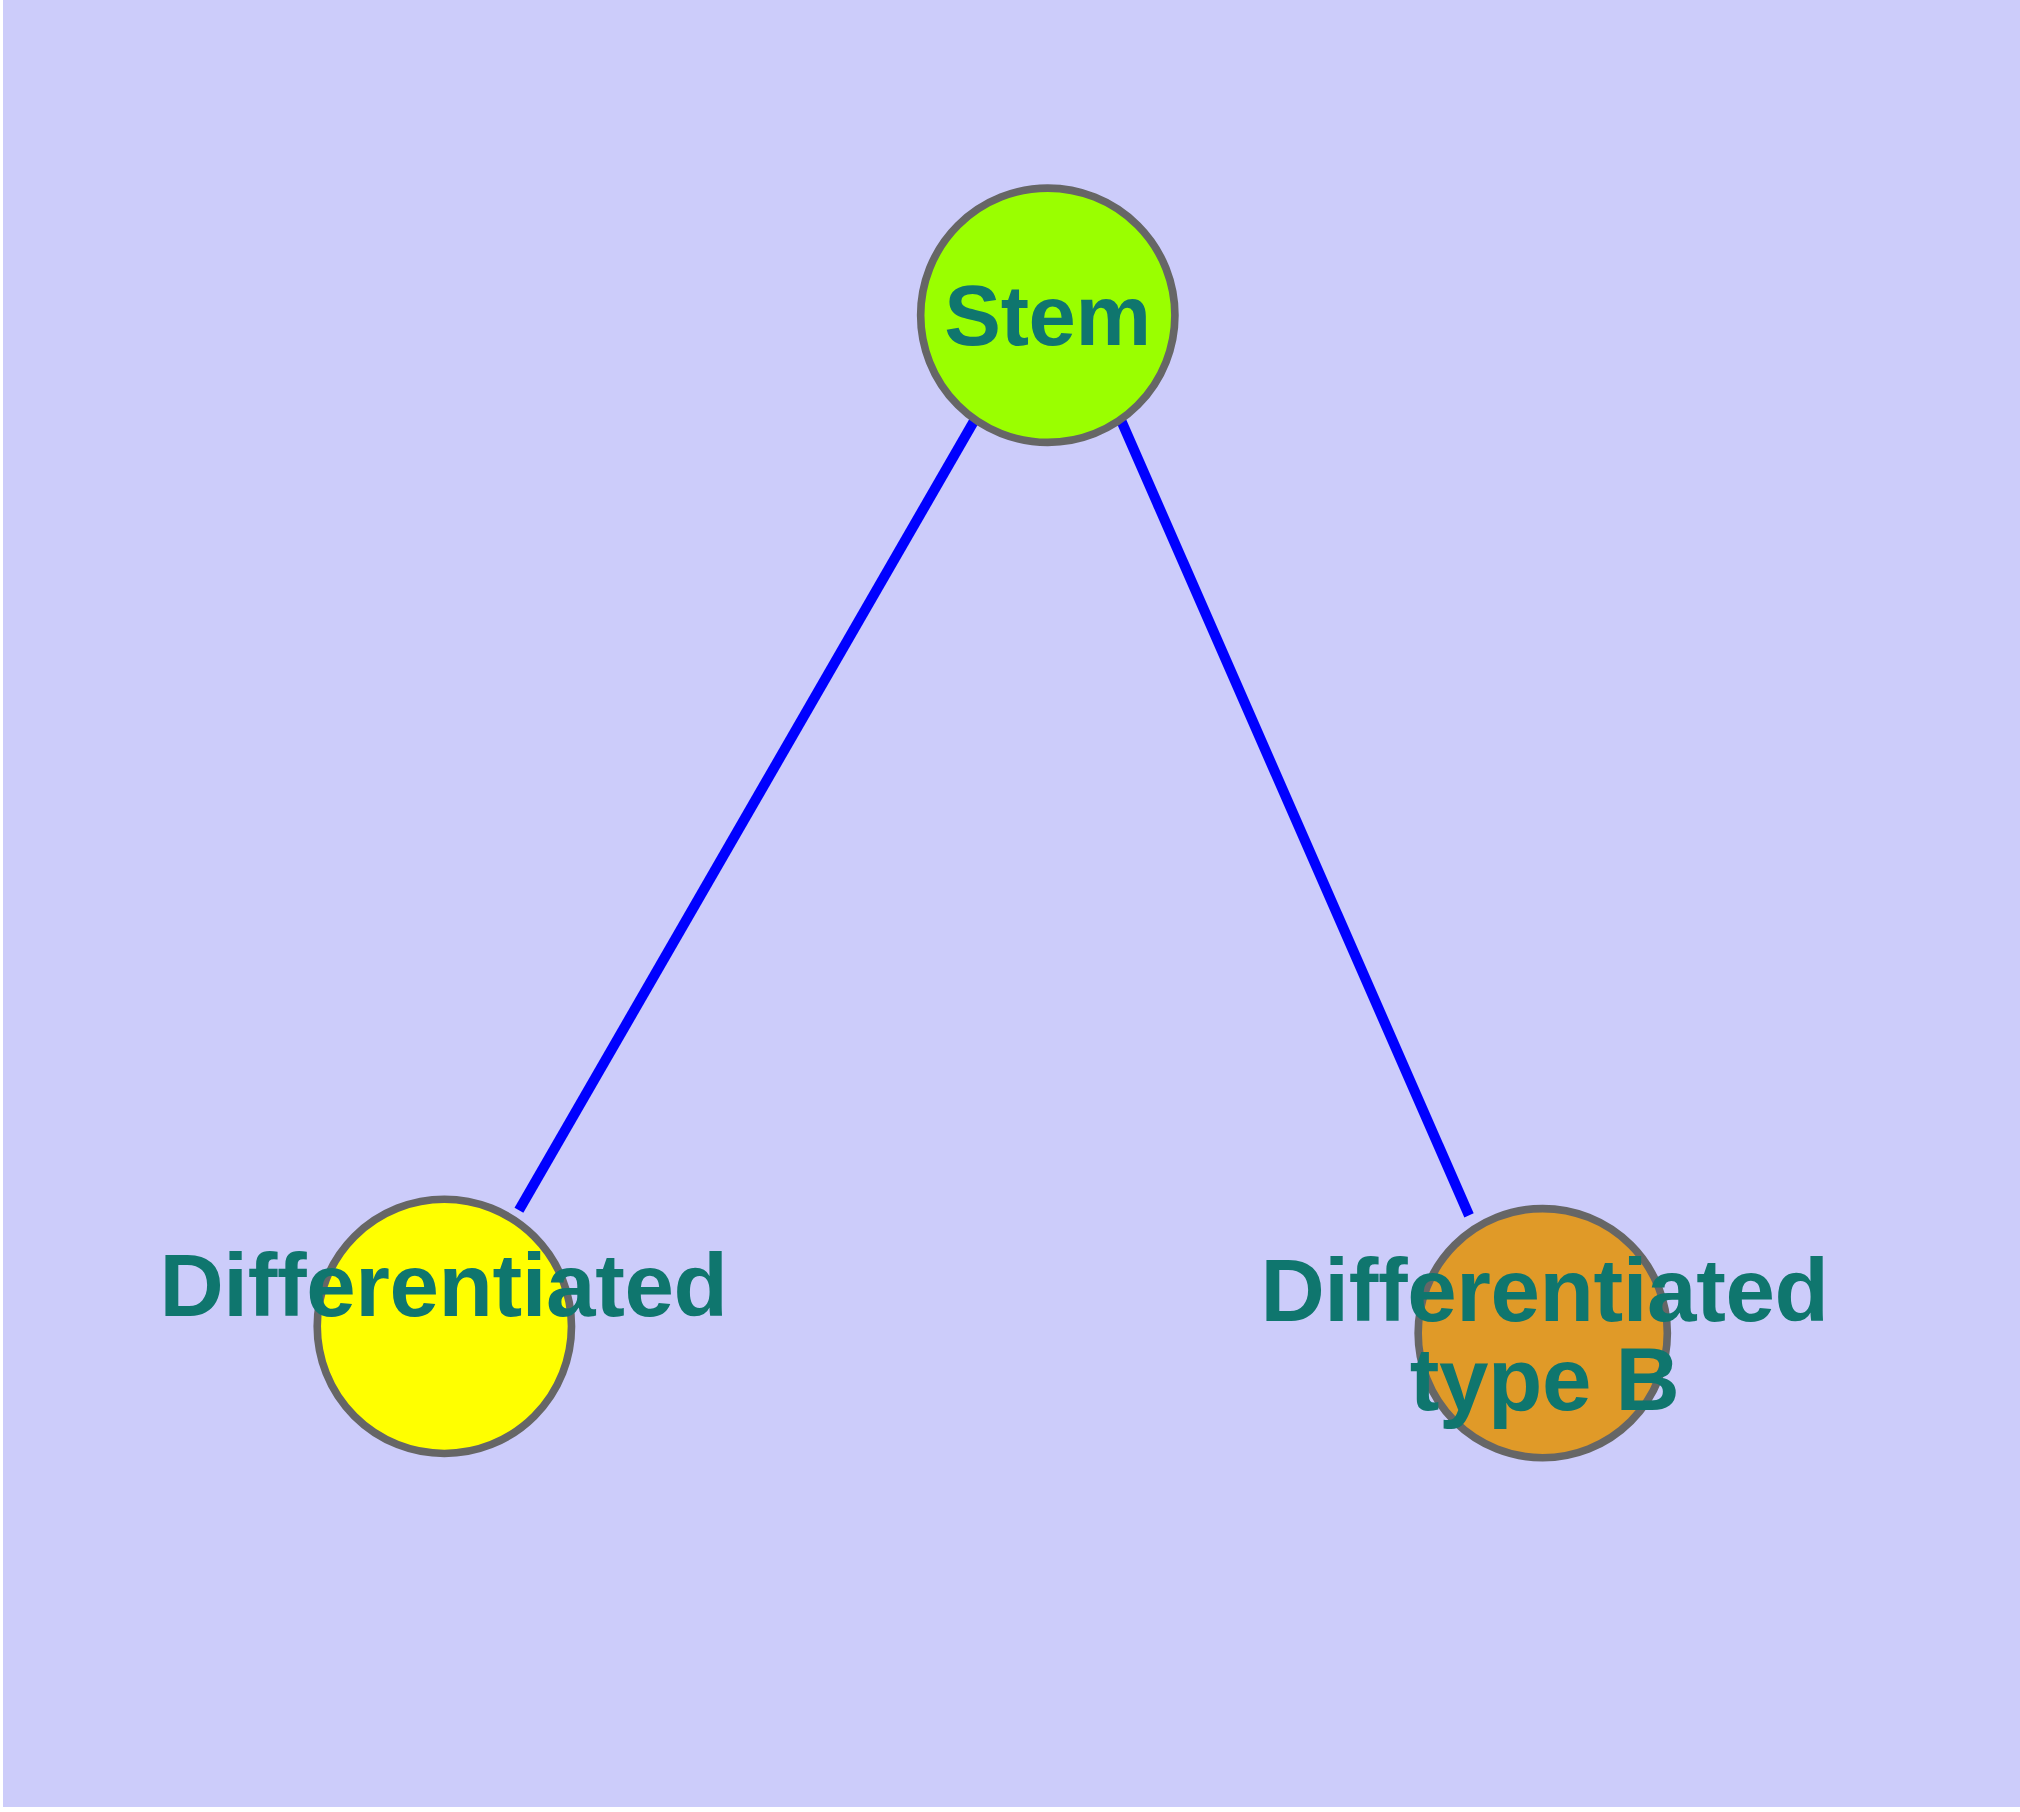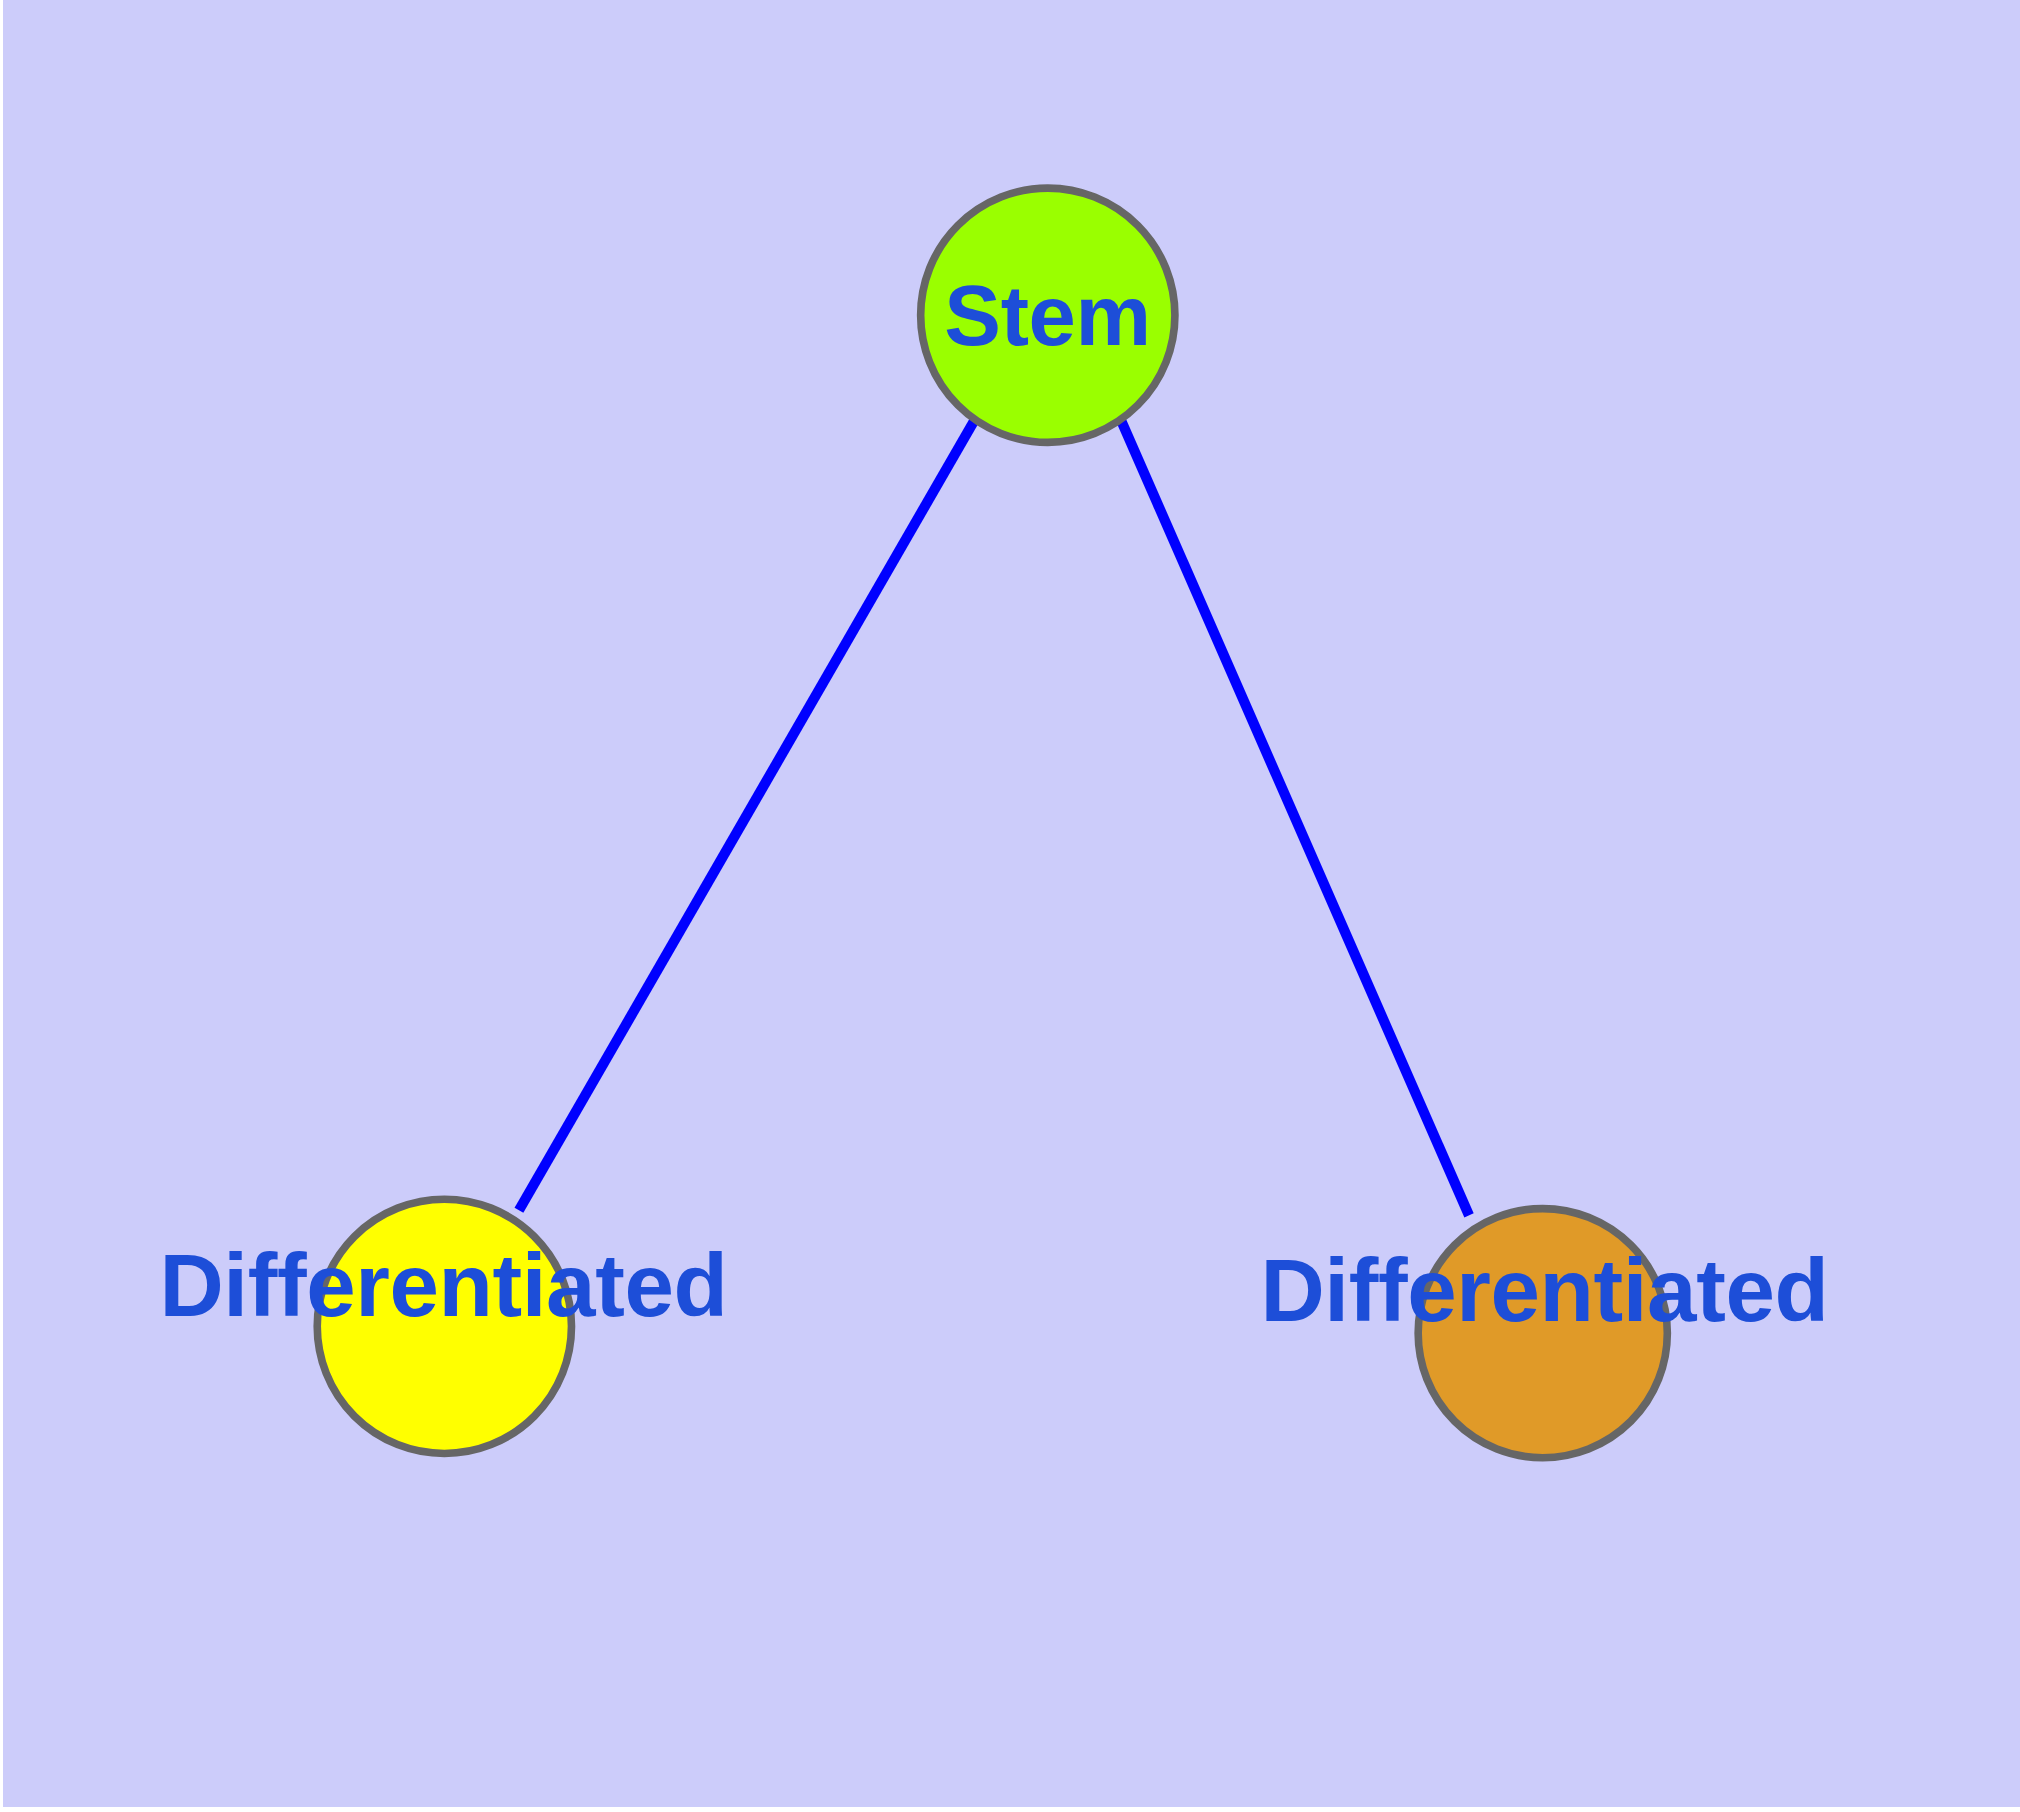--- a/index.html
+++ b/index.html
@@ -26,21 +26,21 @@
   #graph-svg {
     position: absolute;
     left: 0;
     top: 0;
     width: 2021px;
     height: 1812px;
   }
   .node-label {
     position: absolute;
     text-align: center;
-    color: #1d4ed8;
+    color: #0f766e;
     font-weight: bold;
     line-height: 1.0;
     white-space: pre;
     pointer-events: none;
     letter-spacing: -0.4px;
   }
   #label-stem {
     font-size: 85px;
     left: 793px;
     top: 273px;
@@ -75,16 +75,16 @@
       <circle cx="1236" cy="372" r="150" fill="#9aff00" stroke="#666666" stroke-width="9"></circle>
       <circle cx="524" cy="1565" r="150" fill="#ffff00" stroke="#666666" stroke-width="9"></circle>
       <circle cx="1820" cy="1573" r="147" fill="#e09a28" stroke="#666666" stroke-width="9"></circle>
     </g>
   </svg>
 
   <div class="node-label" id="label-stem">Stem</div>
 
   <div class="node-label" id="label-type-a"><span>Differentiated</span><br></div>
 
-  <div class="node-label" id="label-type-b"><span>Differentiated</span><br></div>
+  <div class="node-label" id="label-type-b"><span>Differentiated</span><br><span>type B</span></div>
 
 </div>
 
 
 </body></html>

